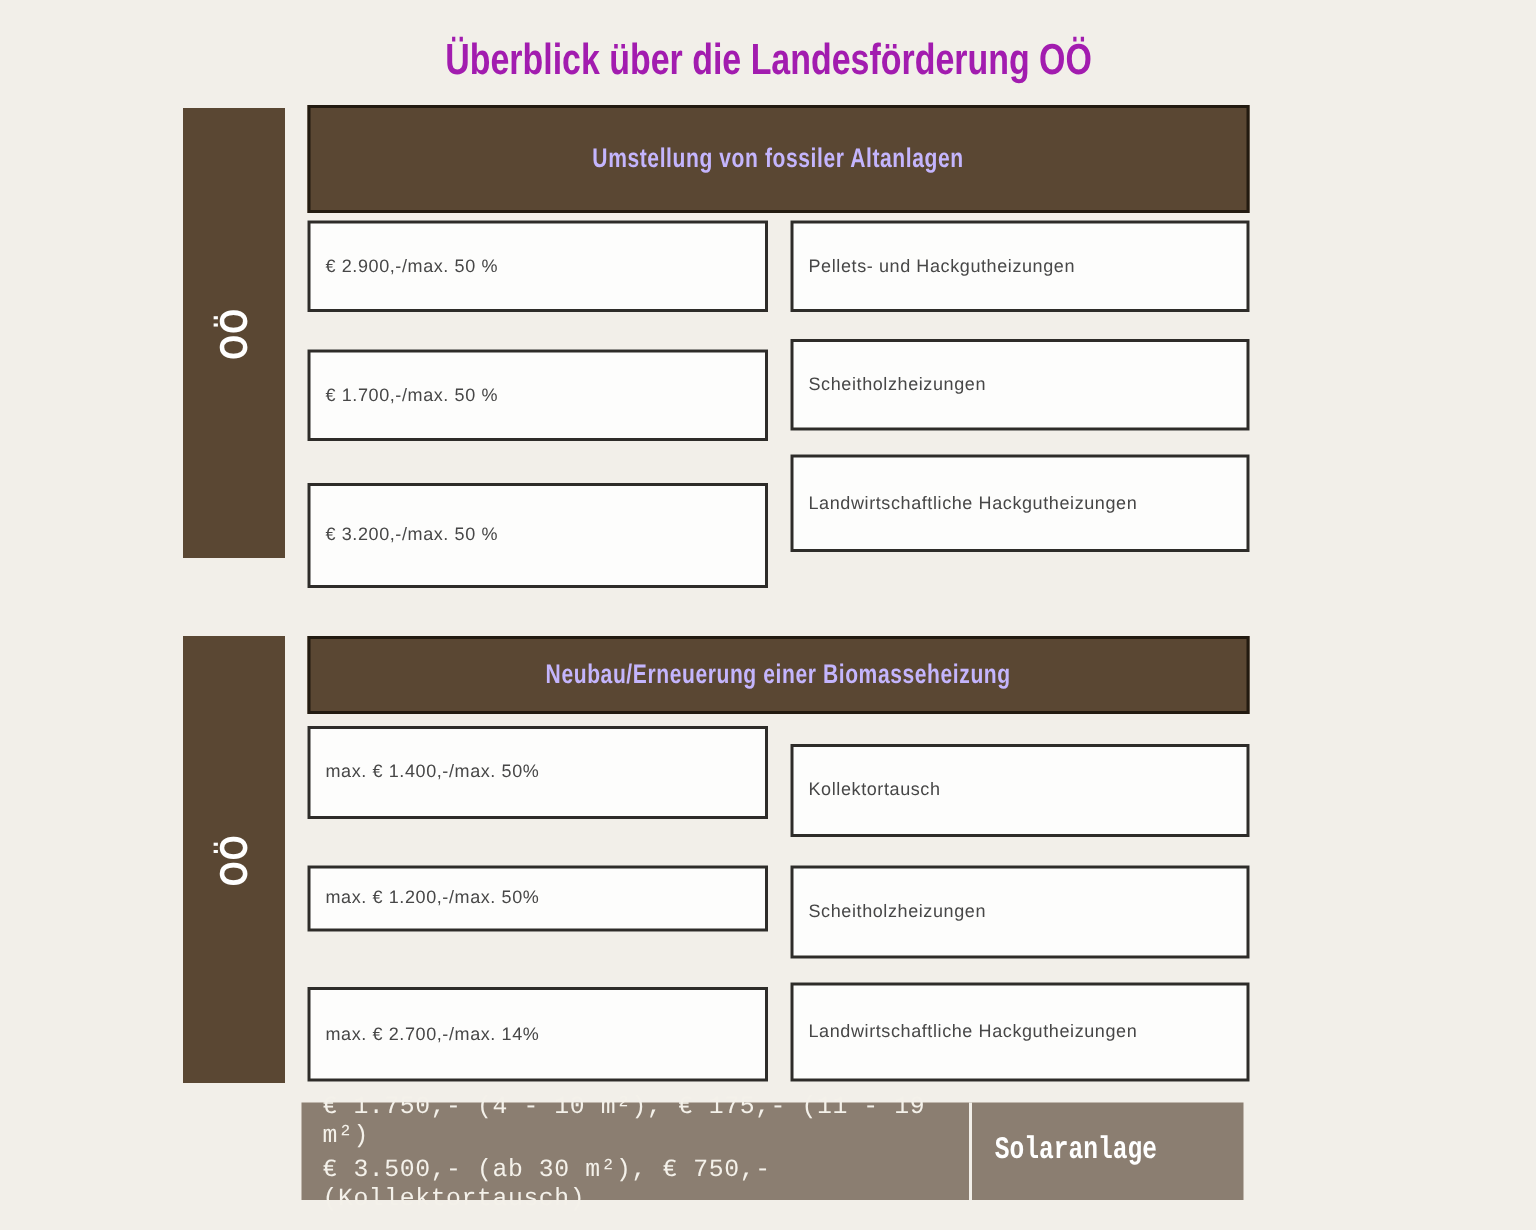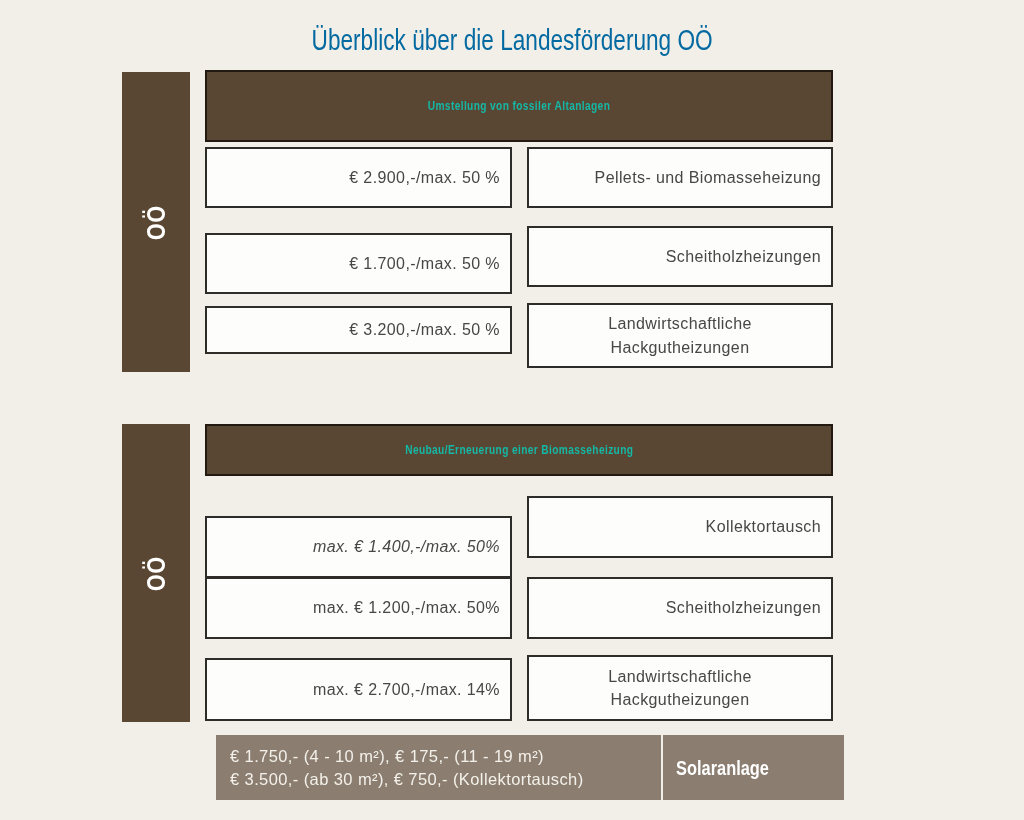--- a/index.html
+++ b/index.html
@@ -10,22 +10,22 @@
     height: 820px;
     background: #f2efe9;
     overflow: hidden;
     font-family: "Liberation Sans", sans-serif;
   }
   .title-wrap {
     position: absolute;
     top: 24px; left: 0;
     width: 100%;
     text-align: center;
-    color: #0369a1;
-    font-weight: 400;
+    color: #a21caf;
+    font-weight: 700;
     font-size: 29px;
   }
   .squeeze {
     display: inline-block;
     transform: scaleX(0.78);
     transform-origin: 50% 50%;
     white-space: nowrap;
   }
   .side-bar {
     position: absolute;
@@ -44,53 +44,54 @@
     transform: rotate(-90deg) scaleX(0.82);
     white-space: nowrap;
   }
   .hdr {
     position: absolute;
     left: 205px;
     width: 628px;
     background: #5a4733;
     border: 2px solid #221a10;
     box-sizing: border-box;
-    color: #14b8a6;
+    color: #c4b5fd;
     display: flex;
     flex-direction: column;
     align-items: center;
     justify-content: center;
     font-weight: 700;
-    font-size: 13px;
+    font-size: 18px;
     line-height: 1.55;
     letter-spacing: 0.5px;
   }
   .cell {
     position: absolute;
     background: #fdfdfc;
     border: 2px solid #2e2c29;
     box-sizing: border-box;
     display: flex;
     align-items: center;
-    justify-content: flex-end;
+    justify-content: flex-start;
     text-align: center;
     color: #474747;
-    font-size: 16px;
+    font-size: 12px;
     letter-spacing: 0.4px;
     line-height: 1.45;
     padding: 0 10px;
   }
   .cell.amount { left: 205px; width: 307px; }
   .cell.label  { left: 527px; width: 306px; }
   .solar-bar {
     position: absolute;
-    left: 216px; top: 735px;
+    left: 201px; top: 735px;
     width: 628px; height: 65px;
     background: #8b7e71;
     display: flex;
+    font-family: Liberation Mono, monospace;
   }
   .solar-amounts {
     width: 445px;
     box-sizing: border-box;
     padding: 8px 10px 8px 14px;
     color: #f4f1ea;
     font-size: 16.5px;
     letter-spacing: 0.4px;
     display: flex;
     flex-direction: column;
@@ -125,53 +126,53 @@
   </div>
 
   <div class="hdr" style="top:70px;height:72px;">
     <span><span class="squeeze">Umstellung von fossiler Altanlagen</span></span>
   </div>
 
   <div class="cell amount" style="top:147px;height:61px;">
     <span>€ 2.900,-/max. 50 %</span>
   </div>
   <div class="cell label" style="top:147px;height:61px;">
-    <span>Pellets- und Biomasseheizung</span>
+    <span>Pellets- und Hackgutheizungen</span>
   </div>
 
   <div class="cell amount" style="top:233px;height:61px;">
     <span>€ 1.700,-/max. 50 %</span>
   </div>
   <div class="cell label" style="top:226px;height:61px;">
     <span>Scheitholzheizungen</span>
   </div>
 
-  <div class="cell amount" style="top:306px;height:48px;">
+  <div class="cell amount" style="top:322px;height:70px;">
     <span>€ 3.200,-/max. 50 %</span>
   </div>
   <div class="cell label" style="top:303px;height:65px;">
     <span>Landwirtschaftliche Hackgutheizungen</span>
   </div>
 
   <div class="side-bar" style="top:424px;height:298px;">
     <span class="oo">OÖ</span>
   </div>
 
   <div class="hdr" style="top:424px;height:52px;">
     <span><span class="squeeze">Neubau/Erneuerung einer Biomasseheizung</span></span>
   </div>
 
-  <div class="cell amount" style="top:516px;height:62px;font-style:italic;">
+  <div class="cell amount" style="top:484px;height:62px;">
     <span>max. € 1.400,-/max. 50%</span>
   </div>
   <div class="cell label" style="top:496px;height:62px;">
     <span>Kollektortausch</span>
   </div>
 
-  <div class="cell amount" style="top:577px;height:62px;">
+  <div class="cell amount" style="top:577px;height:44px;">
     <span>max. € 1.200,-/max. 50%</span>
   </div>
   <div class="cell label" style="top:577px;height:62px;">
     <span>Scheitholzheizungen</span>
   </div>
 
   <div class="cell amount" style="top:658px;height:63px;">
     <span>max. € 2.700,-/max. 14%</span>
   </div>
   <div class="cell label" style="top:655px;height:66px;">

